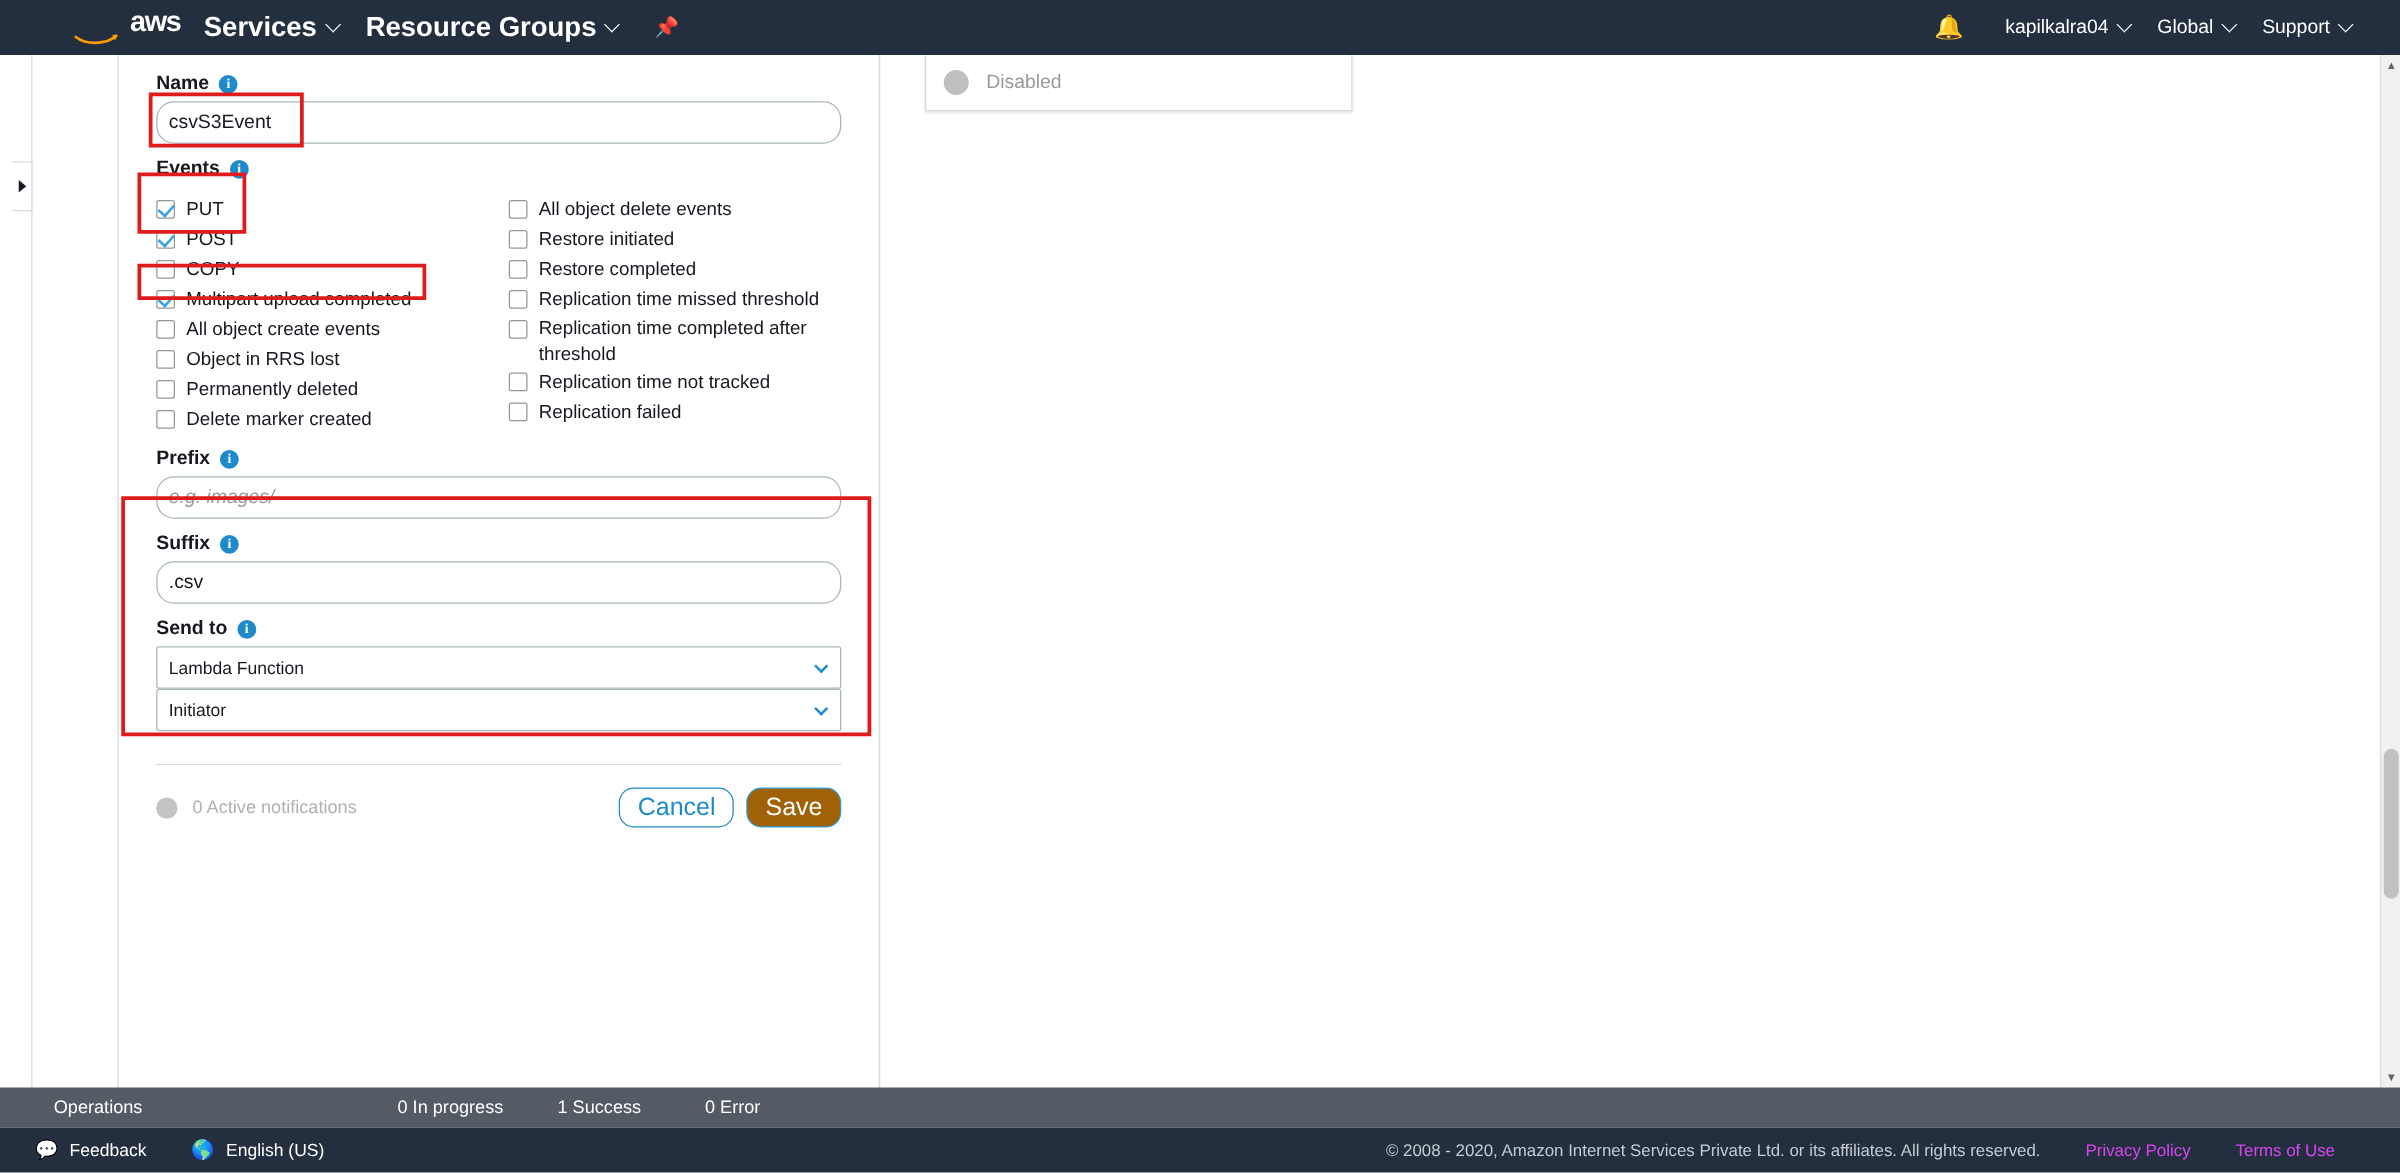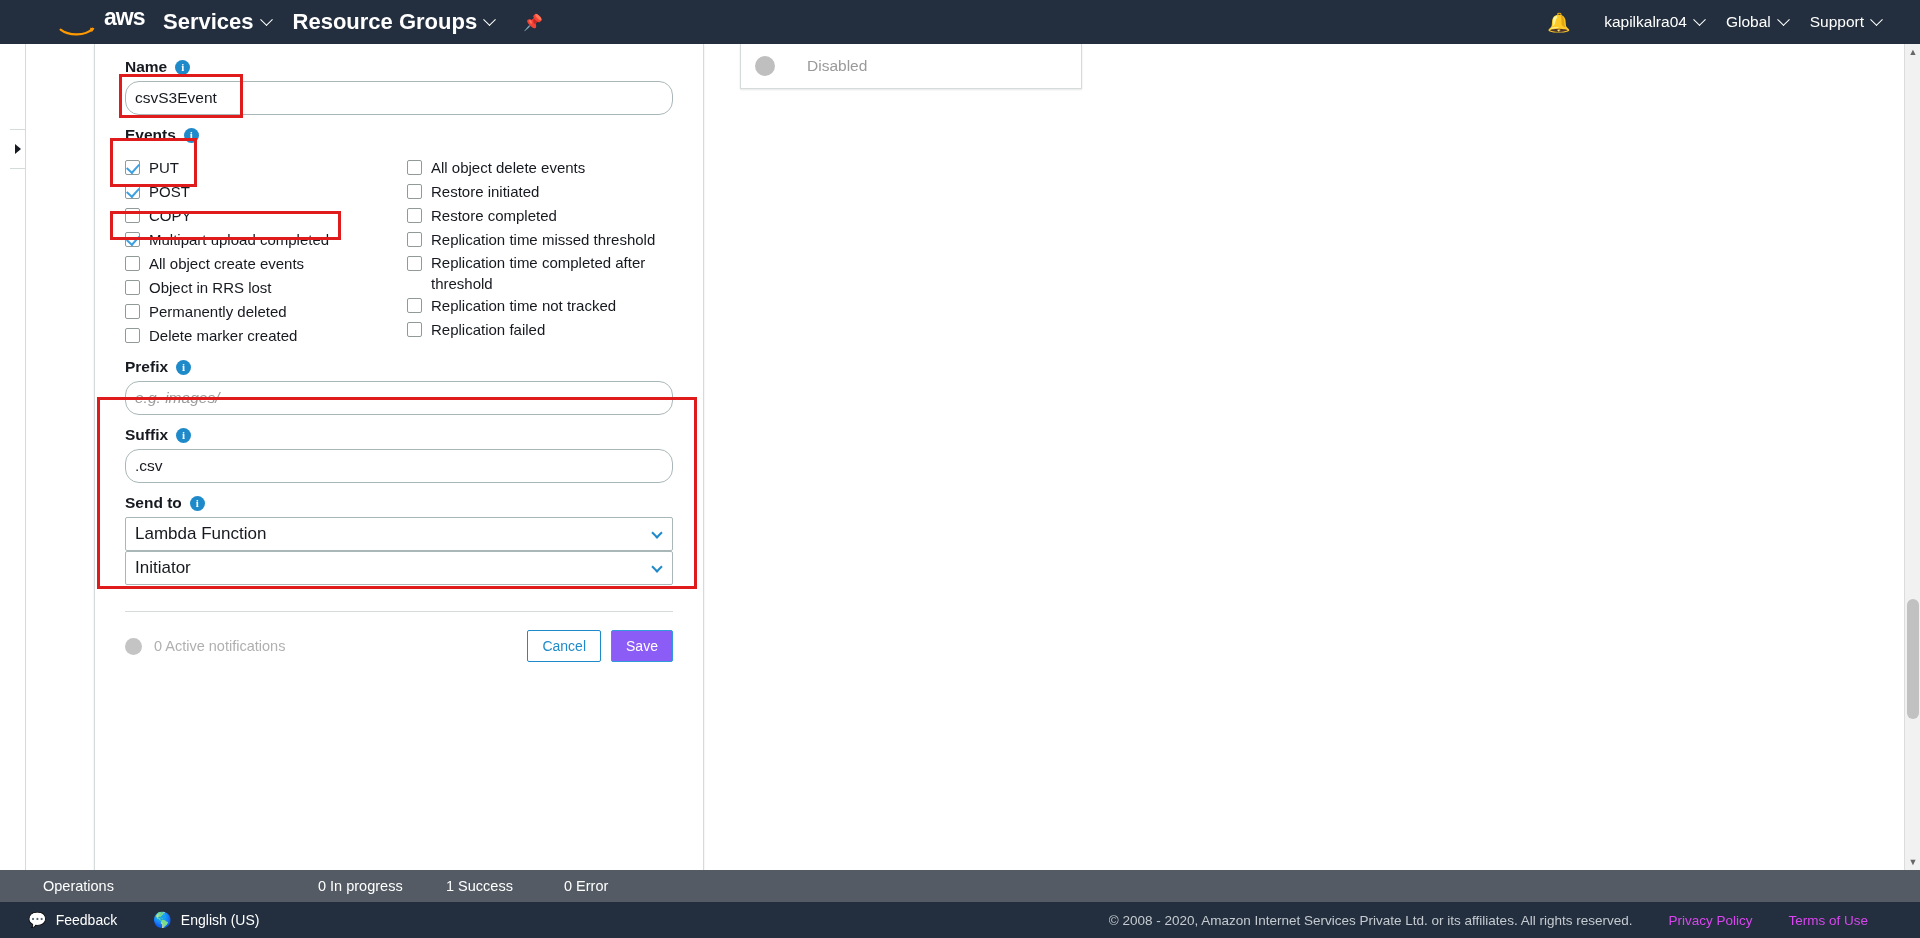--- a/index.html
+++ b/index.html
@@ -146,21 +146,21 @@
     pointer-events: none;
     z-index: 40;
   }
 
   
   .selwrap { position: relative; width: 100%; }
   .selbox {
     width: 100%; height: 34px;
     border: 1px solid #aab7b8; border-radius: 2px;
     background: #fff;
-    font-size: 17px; color: #16191f;
+    font-size: 14px; color: #16191f;
     padding: 0 30px 0 9px;
     display: flex; align-items: center;
   }
   .sel-caret {
     position: absolute; right: 12px; top: 12px;
     width: 8px; height: 8px;
     border-right: 2px solid #1f8ac9; border-bottom: 2px solid #1f8ac9;
     transform: rotate(45deg);
   }
 
@@ -173,43 +173,42 @@
     padding: 18px 0 0 0;
   }
   .gray-dot {
     width: 17px; height: 17px; border-radius: 50%;
     background: #c4c4c4; margin-right: 12px;
   }
   .footer-note { font-size: 14.5px; color: #b0b0b0; }
   .btn-grp { margin-left: auto; display: flex; }
   .btn {
     height: 32px; min-width: 62px;
-    font-size: 14px; border-radius: 2px;
+    font-size: 20px; border-radius: 12px;
     display: flex; align-items: center; justify-content: center;
     padding: 0 14px; cursor: pointer;
     font-family: "Liberation Sans", sans-serif;
   }
   .btn-cancel {
     background: #fff; color: #1f8ac9;
     border: 1px solid #1f8ac9; margin-right: 10px;
   }
   .btn-save {
-    background: #8b5cf6; color: #fff; border: 1px solid #2f9bd8;
+    background: #a16207; color: #fff; border: 1px solid #2f9bd8;
   }
 
   
   .right-card {
     position: absolute; left: 740px; top: 0;
     width: 342px; height: 45px;
     background: #fff;
     border: 1px solid #d5dbdb; border-top: none;
     box-shadow: 0 1px 2px rgba(0,0,0,.10);
     display: flex; align-items: center;
     padding-left: 14px;
-    gap: 18px;
   }
   .right-card .gray-dot2 {
     width: 20px; height: 20px; border-radius: 50%;
     background: #bfbfbf; margin-right: 14px;
   }
   .right-card .disabled-txt { font-size: 15.5px; color: #9a9a9a; }
 
   
   .scroll-track {
     position: absolute; right: 0; top: 44px;

